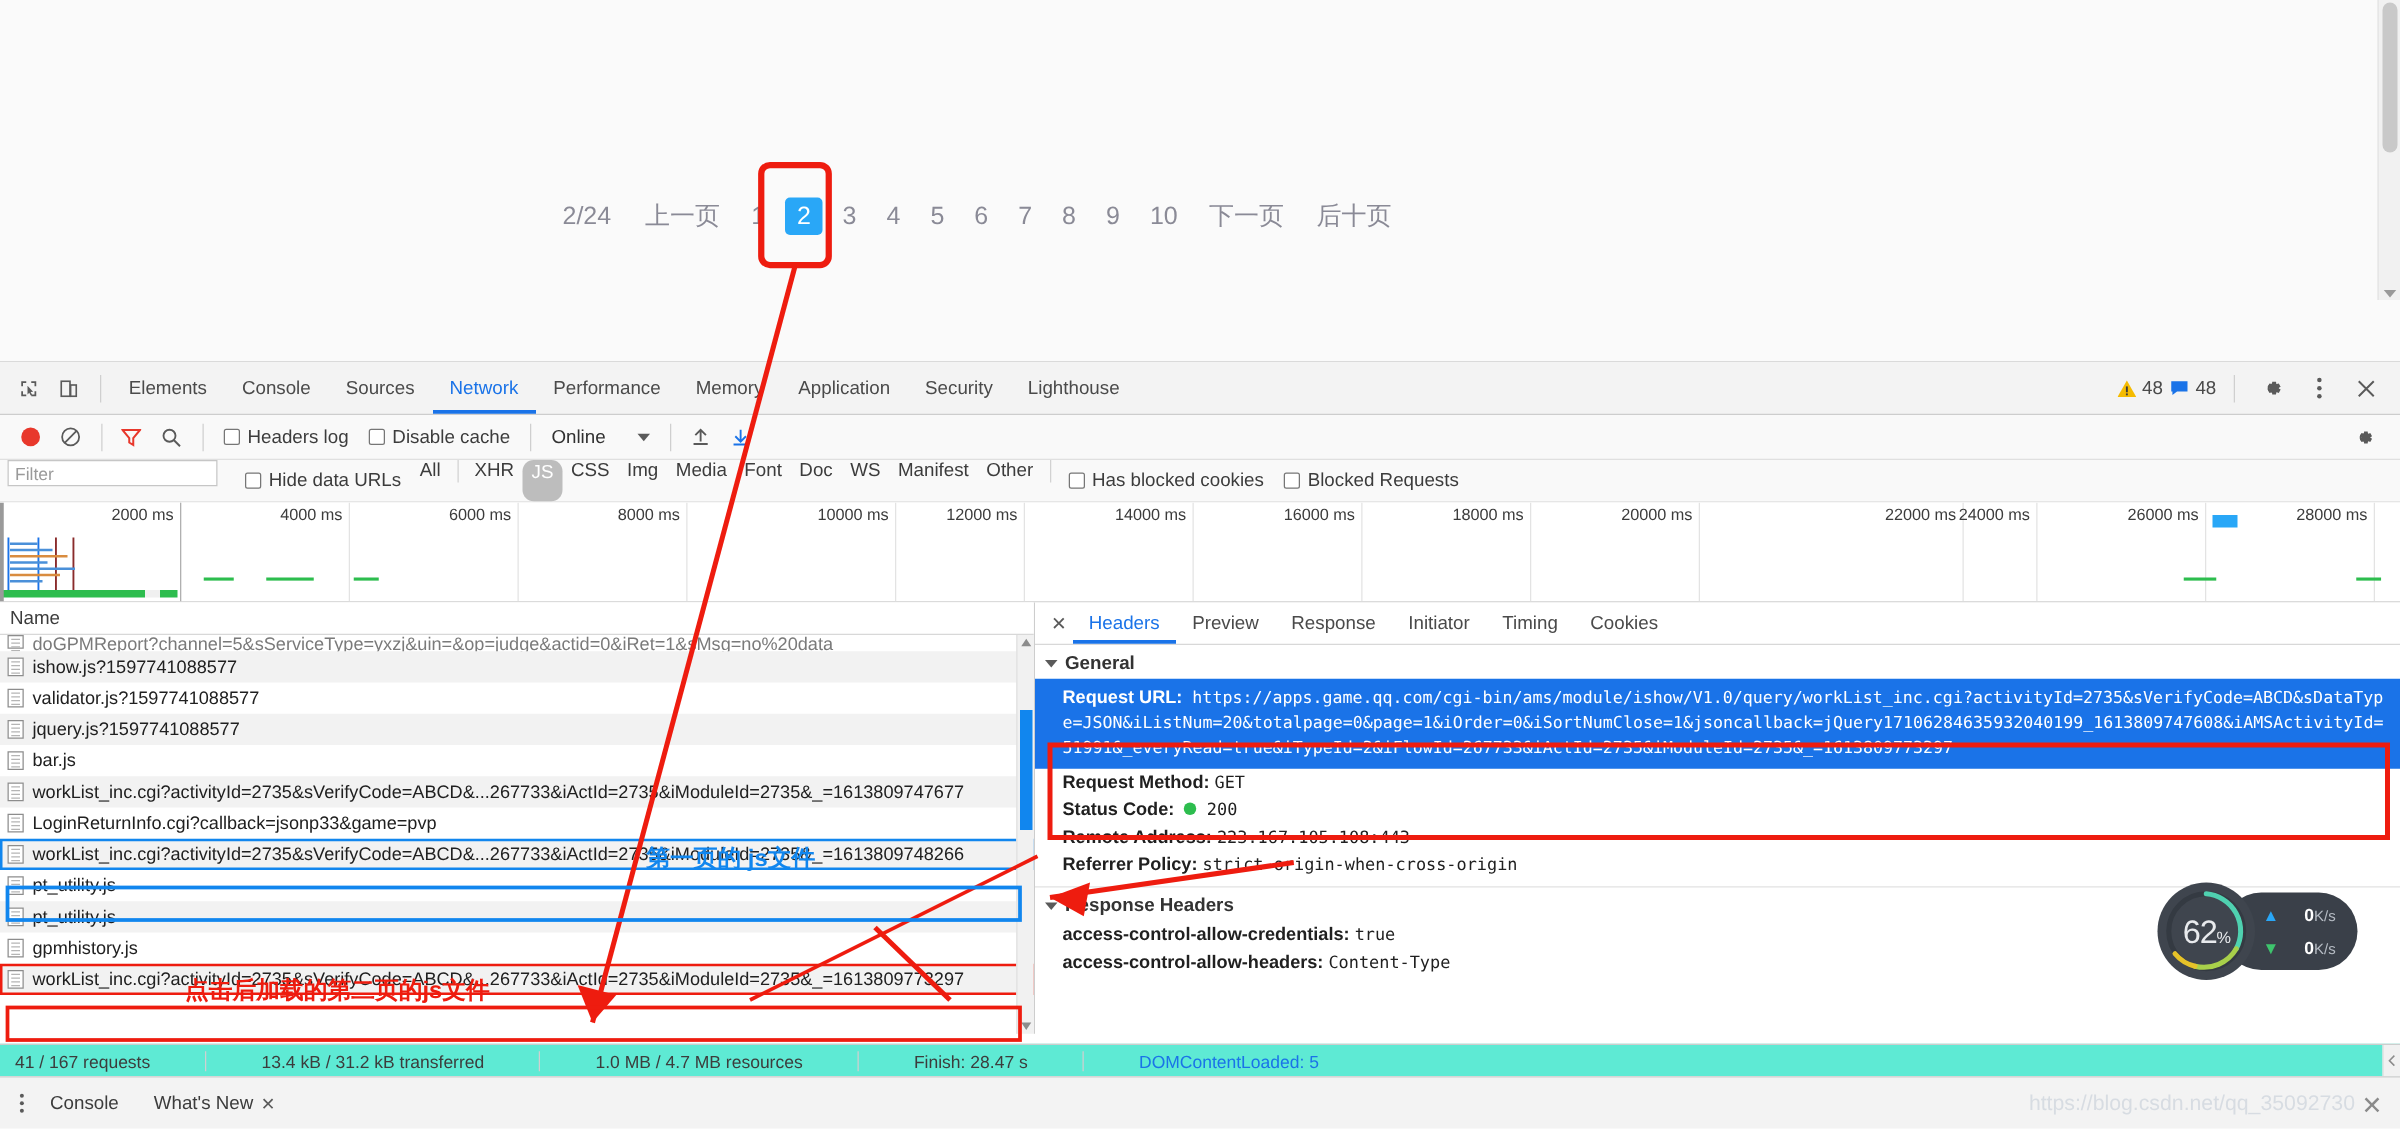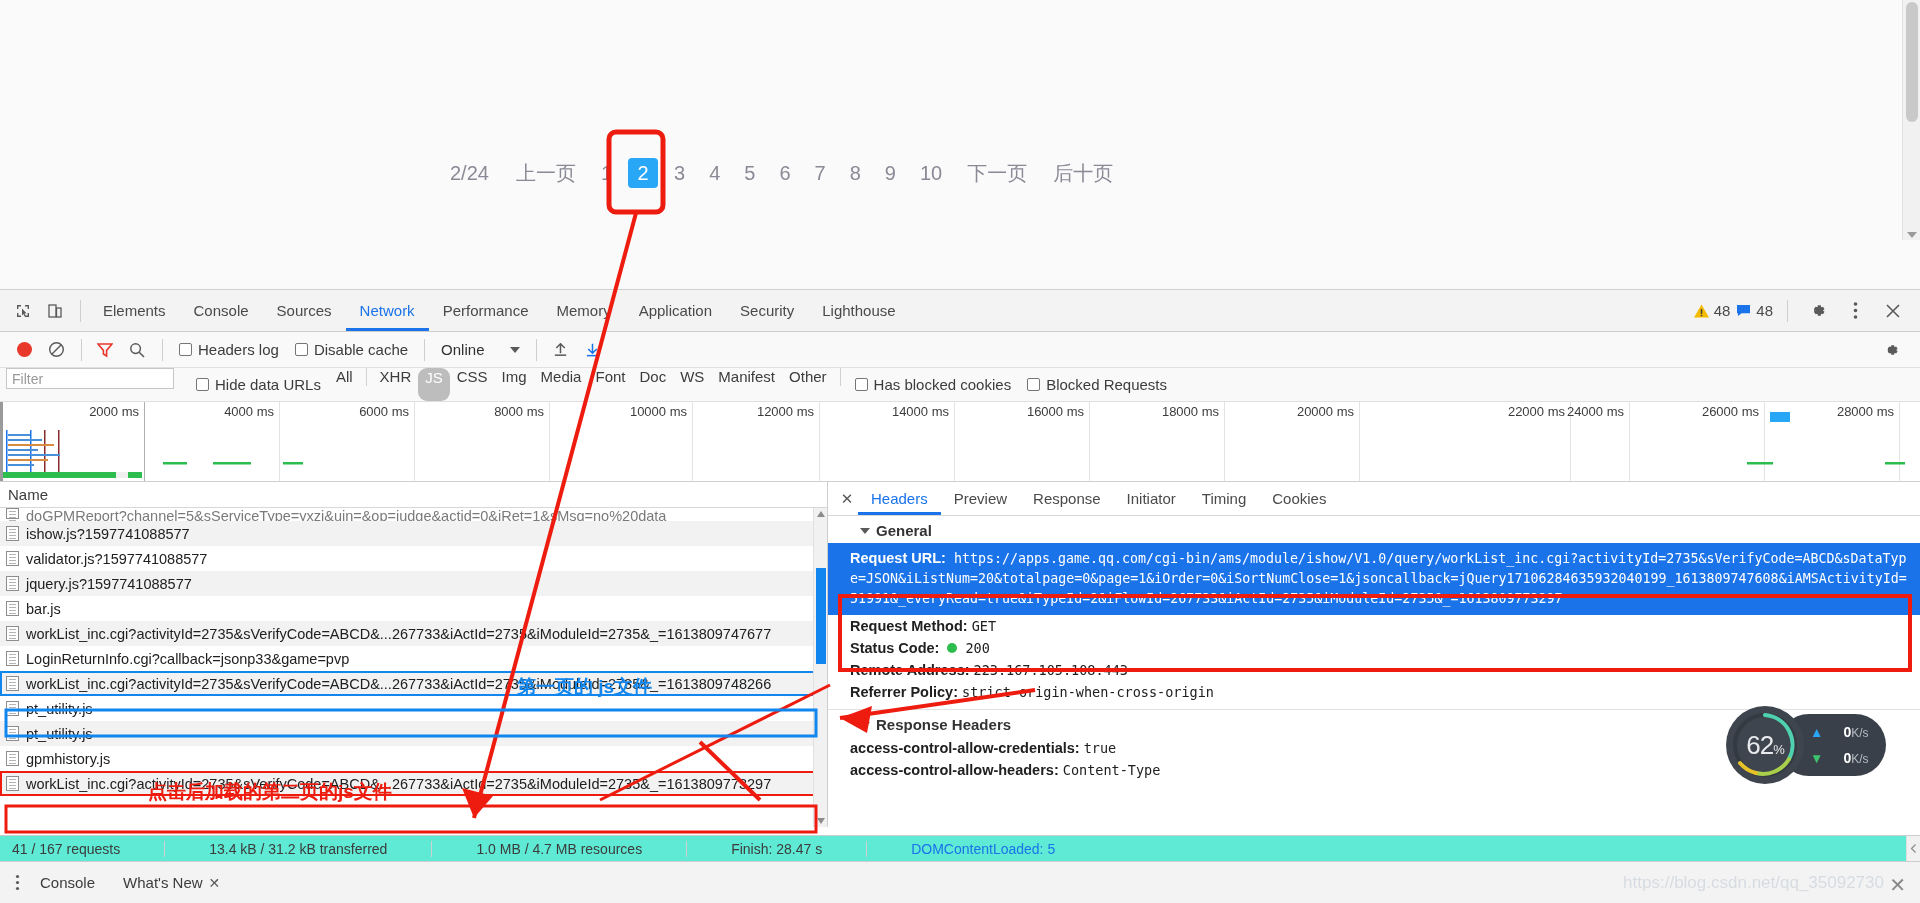--- a/index.html
+++ b/index.html
@@ -110,21 +110,21 @@
   .list-scroll .up { position:absolute; top:3px; left:3px; width:0;height:0;border-left:4px solid transparent;border-right:4px solid transparent;border-bottom:6px solid #8c8c8c;}
   .list-scroll .dn { position:absolute; bottom:3px; left:3px; width:0;height:0;border-left:4px solid transparent;border-right:4px solid transparent;border-top:6px solid #8c8c8c;}
   .list-scroll .th { position:absolute; top: 60px; left:2px; width:10px; height:96px; background:#1186ee; }
 
   
   .rp-tabs { height: 34px; border-bottom: 1px solid #d8d8d8; display:flex; align-items:center; padding-left: 8px;}
   .rp-close { width: 22px; text-align:center; color:#5a5a5a; font-size: 15px; }
   .rp-tab { padding: 0 13px; height: 33px; line-height: 33px; font-size: 15px; color:#4a4a4a;}
   .rp-tab.active { color:#1a73e8; box-shadow: inset 0 -3px 0 #1a73e8;}
   .rp-body { position:absolute; left:0; right:0; top:34px; bottom:0; overflow:hidden; }
-  .sec-title { font-size: 15px; font-weight: bold; color:#333; padding: 6px 0 4px 8px; display:flex; align-items:center; gap:6px;margin-left:24px;}
+  .sec-title { font-size: 15px; font-weight: bold; color:#333; padding: 6px 0 4px 8px; display:flex; align-items:center; gap:6px;}
   .tri { width:0;height:0;border-left:5px solid transparent;border-right:5px solid transparent;border-top:6px solid #5a5a5a;}
   .hdr-line { font-size: 14.5px; padding: 3px 0 3px 22px; color:#202020; }
   .hdr-line b { color:#202020; font-weight:bold; }
   .hdr-val { font-family: "DejaVu Sans Mono", monospace; font-size: 13.5px; color: #202020;}
   .sel-url {
     background:#1a73e8; color:#fff; padding: 5px 8px 6px 22px; font-family:"DejaVu Sans Mono", monospace;
     font-size: 13.3px; line-height: 20px; word-break: break-all;
   }
   .sel-url b { font-family:"Liberation Sans", sans-serif; font-size:14.5px;}
   .divider-h { height:1px; background:#e2e2e2; margin: 6px 0 0 0;}
@@ -355,21 +355,21 @@
           </div>
         <div class="ov-tick" style="left:145px;width:135px">
             <span>4000 ms</span>
           </div>
         <div class="ov-tick" style="left:280px;width:135px">
             <span>6000 ms</span>
           </div>
         <div class="ov-tick" style="left:415px;width:135px">
             <span>8000 ms</span>
           </div>
-        <div class="ov-tick" style="left:558px;width:135px">
+        <div class="ov-tick" style="left:582px;width:135px">
             <span>10000 ms</span>
           </div>
         <div class="ov-tick" style="left:685px;width:135px">
             <span>12000 ms</span>
           </div>
         <div class="ov-tick" style="left:820px;width:135px">
             <span>14000 ms</span>
           </div>
         <div class="ov-tick" style="left:955px;width:135px">
             <span>16000 ms</span>

